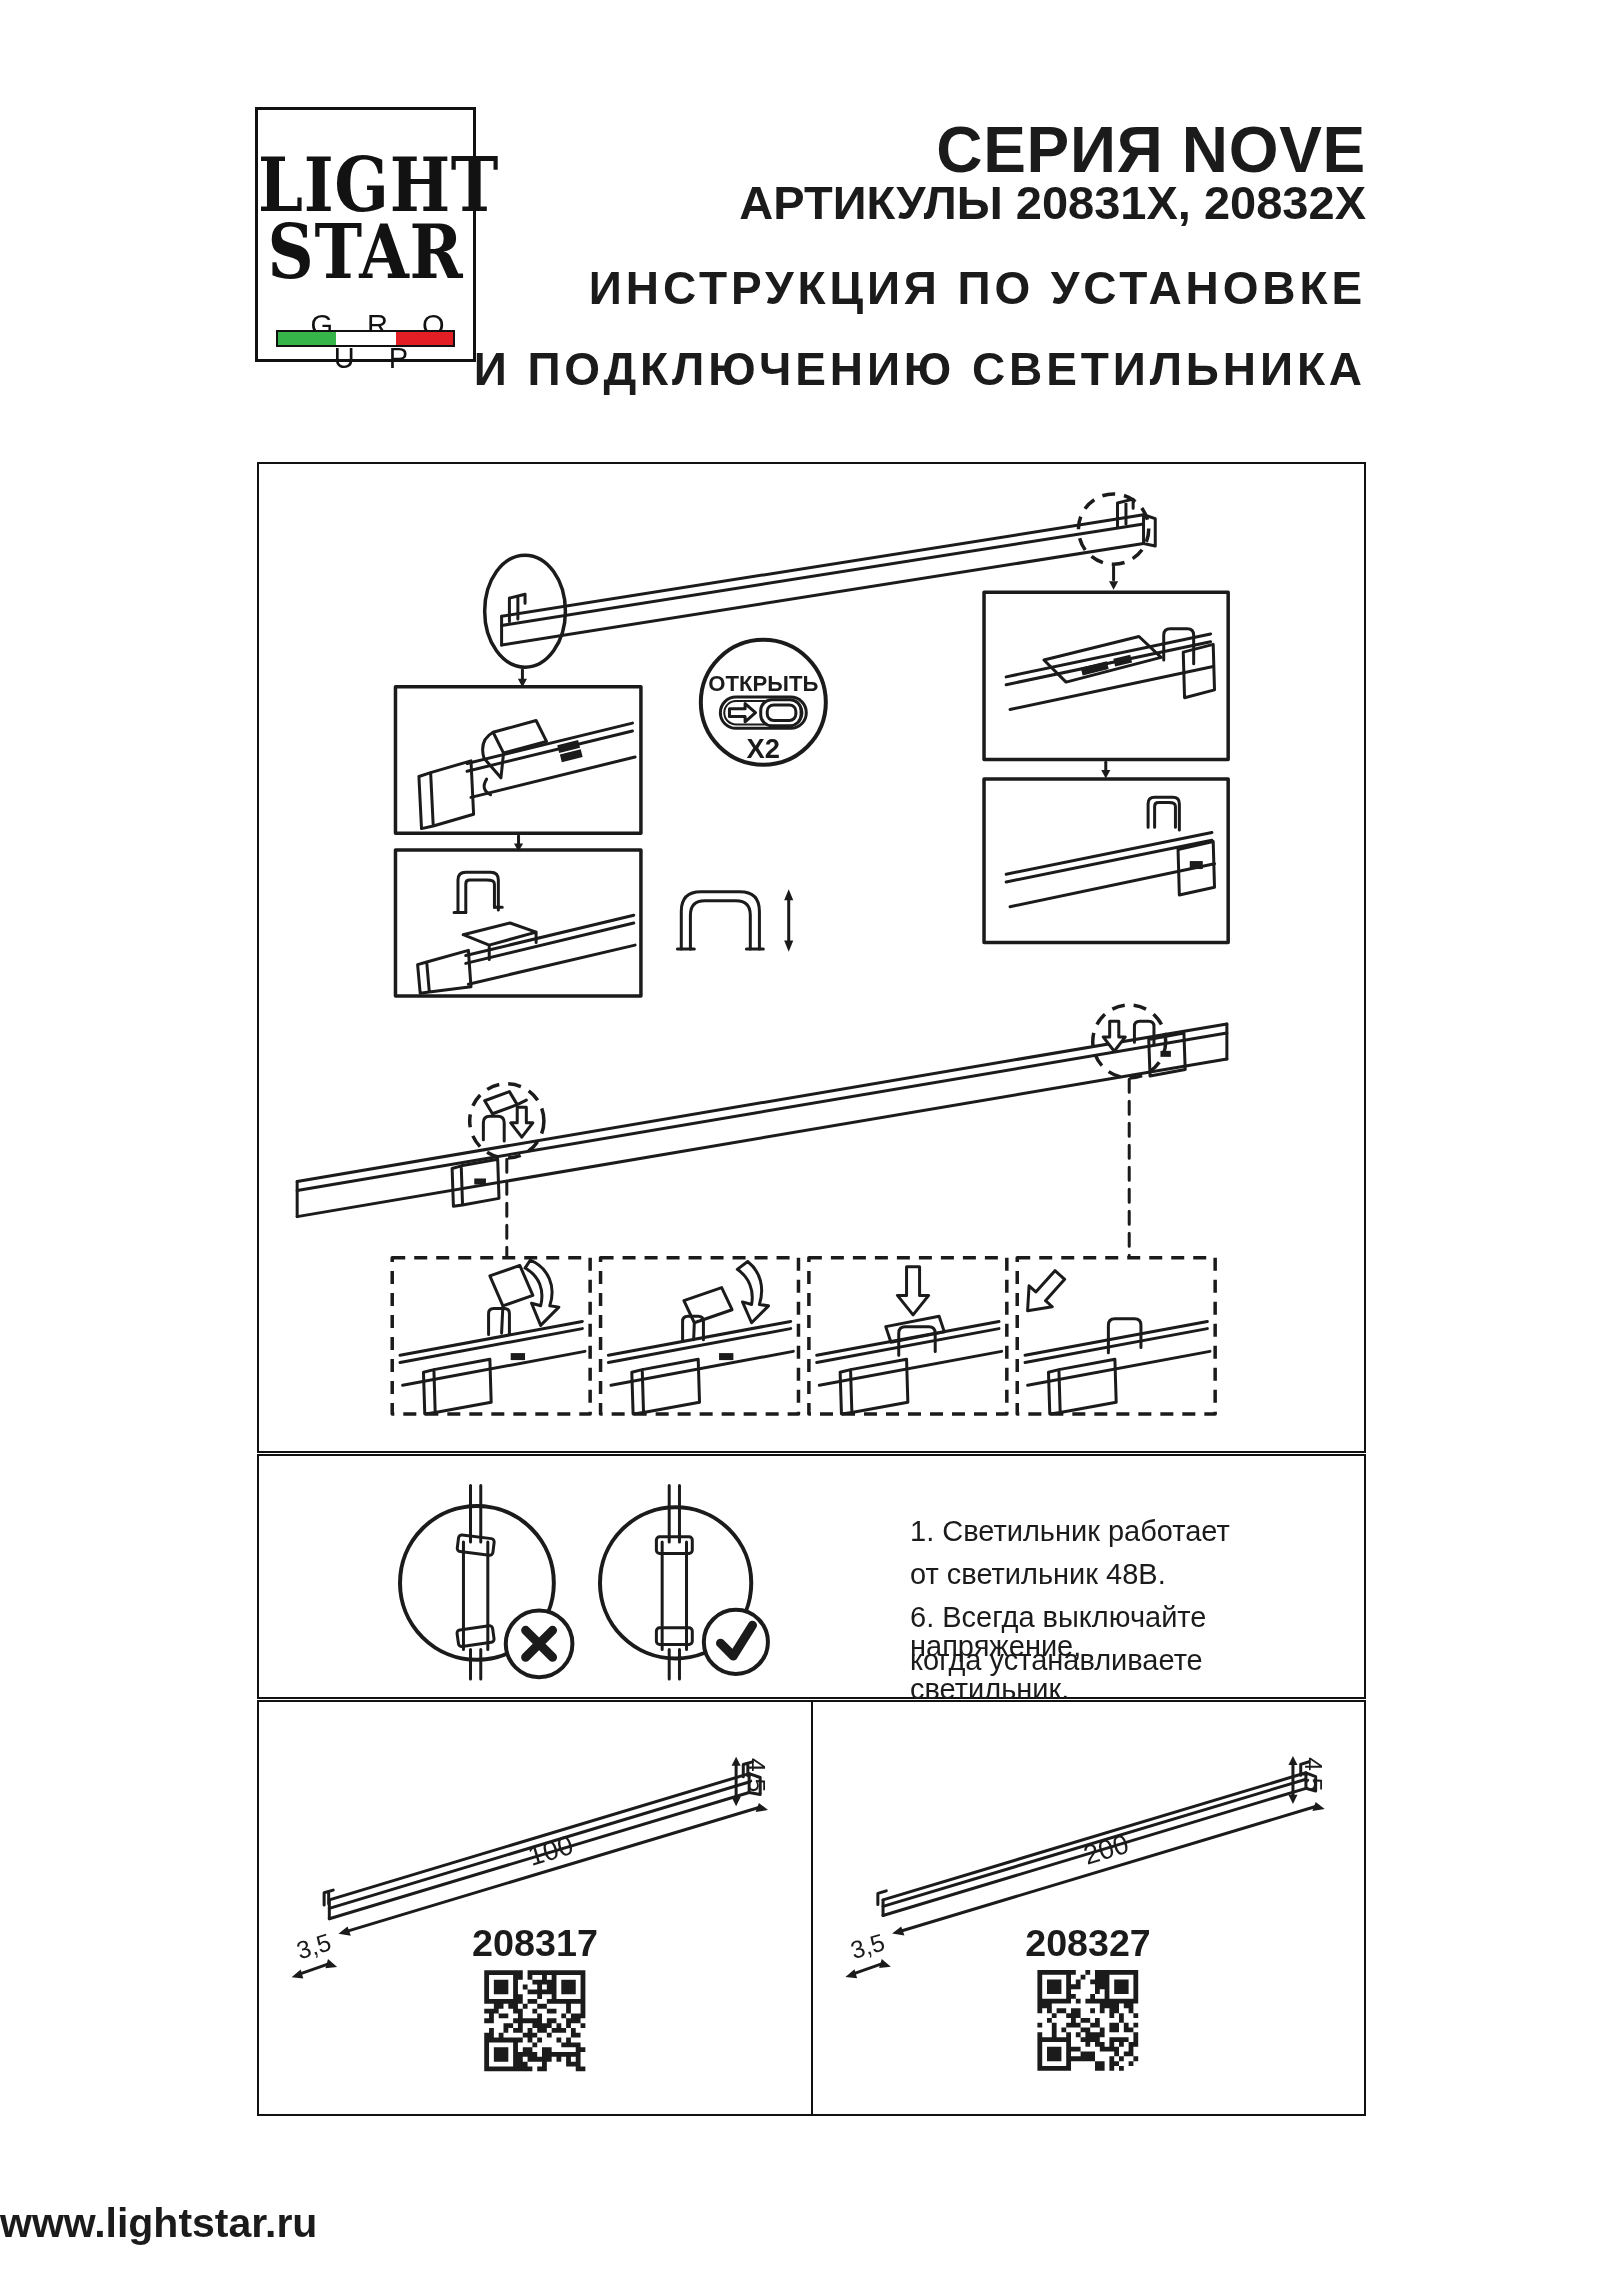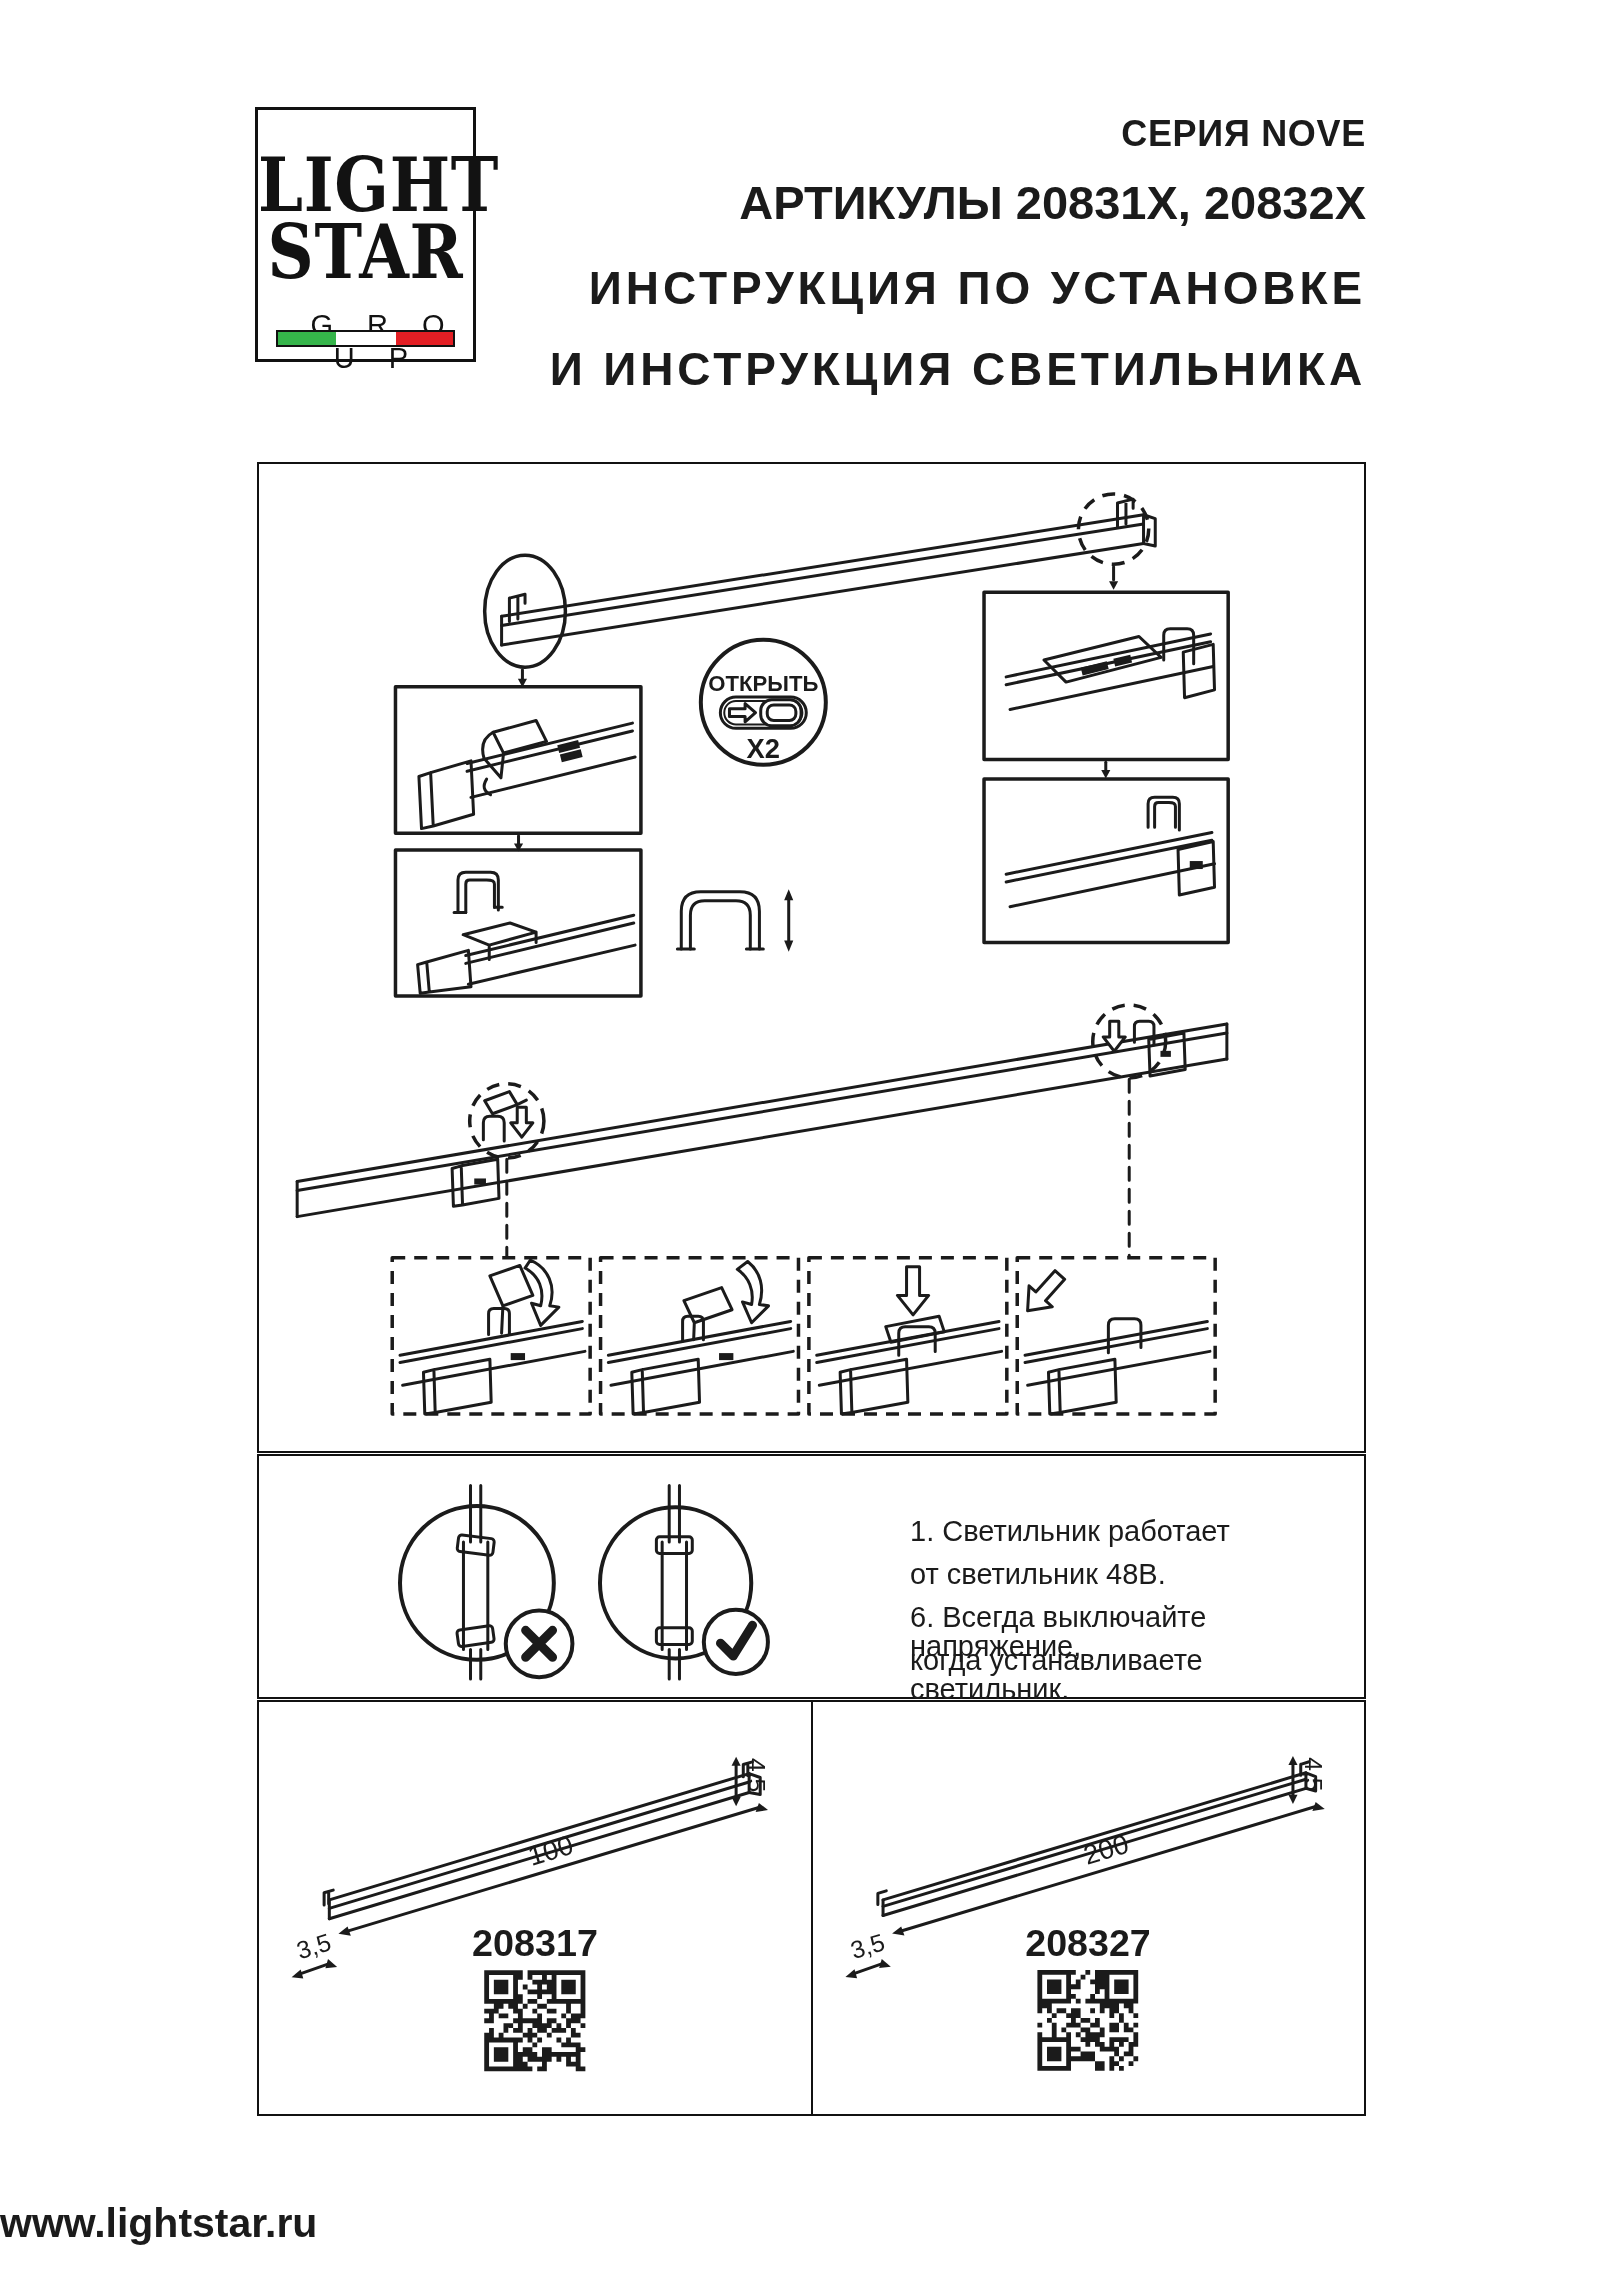--- a/index.html
+++ b/index.html
@@ -8,21 +8,21 @@
   
   .logo-box{left:255px;top:107px;width:215px;height:249px;border:3.9px solid #111;text-align:center;}
   .logo-word{position:absolute;left:0;width:100%;font-family:"DejaVu Serif","Liberation Serif",serif;font-weight:bold;font-size:64px;line-height:1;transform:scaleY(1.18);letter-spacing:0.7px;color:#121212;}
   .logo-light{top:43px;}
   .logo-star{top:110px;}
   .logo-group{position:absolute;top:199px;left:12px;width:100%;font-size:29px;font-weight:500;letter-spacing:13px;text-indent:13px;color:#121212;}
   .flag{position:absolute;left:18.3px;bottom:11.8px;width:175px;height:13px;border:2px solid #111;display:flex;}
   .flag span{height:100%;}
   
   .hdr{right:257px;text-align:right;font-weight:bold;white-space:nowrap;}
-  .hdr-series{top:113px;font-size:36px;letter-spacing:0.7px;}
+  .hdr-series{top:113px;font-size:64px;letter-spacing:0.7px;}
   .hdr-articles{top:175px;font-size:47px;}
   .hdr-t1{top:261px;font-size:46px;letter-spacing:3.9px;margin-left:44px;}
   .hdr-t2{top:342px;font-size:46px;letter-spacing:3.9px;}
   
   .main-box{left:257px;top:462px;width:1105px;height:987px;border:2.6px solid #111;}
   .mid-box{left:257px;top:1454px;width:1105px;height:241px;border:2.6px solid #111;}
   .prod-box{left:257px;top:1700px;width:1105px;height:412px;border:2.6px solid #111;display:flex;}
   .prod-cell{width:552px;height:100%;position:relative;}
   .prod-cell+.prod-cell{border-left:2.6px solid #111;width:550px;}
   svg{display:block;}
@@ -49,21 +49,21 @@
   <div class="flag">
     <span style="width: 33%; background: rgb(53, 180, 74);"></span>
     <span style="width: 34%; background: rgb(255, 255, 255);"></span>
     <span style="width: 33%; background: rgb(227, 30, 36);"></span>
   </div>
 </div>
 
 <div class="abs hdr hdr-series">СЕРИЯ NOVE</div>
 <div class="abs hdr hdr-articles">АРТИКУЛЫ 20831X, 20832X</div>
 <div class="abs hdr hdr-t1">ИНСТРУКЦИЯ ПО УСТАНОВКЕ</div>
-<div class="abs hdr hdr-t2">И ИНСТРУКЦИЯ СВЕТИЛЬНИКА</div>
+<div class="abs hdr hdr-t2">И ПОДКЛЮЧЕНИЮ СВЕТИЛЬНИКА</div>
 
 <div class="abs main-box">
 <svg width="1105" height="987" viewBox="0 0 1696 1516">
 
   <g>
     <path class="ln" d="M372,234 L1358,78"></path>
     <path class="ln" d="M372,248 L1358,92"></path>
     <path class="ln" d="M372,278 L1358,122"></path>
     <path class="ln" d="M372,234 L372,278"></path>
     <path class="ln" d="M1358,78 L1376,84 L1376,126 L1358,122 Z"></path>

